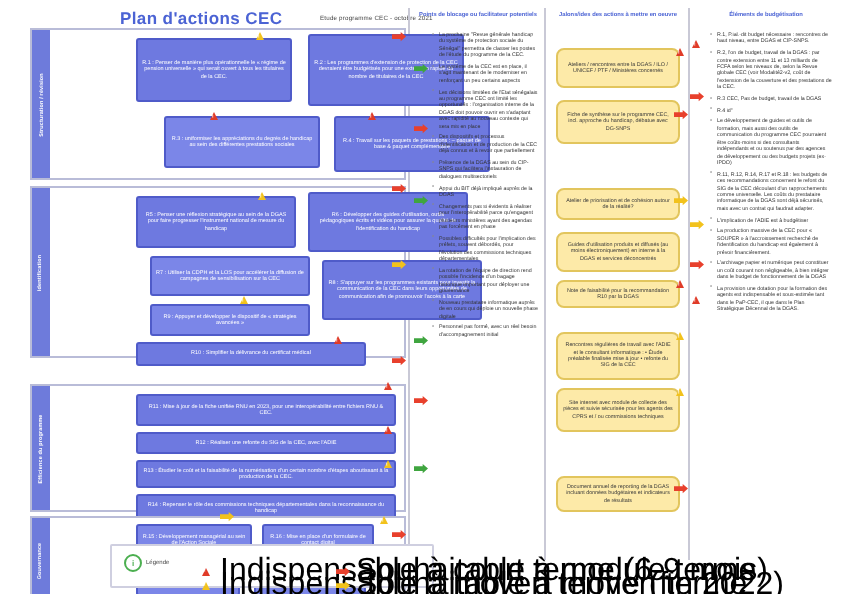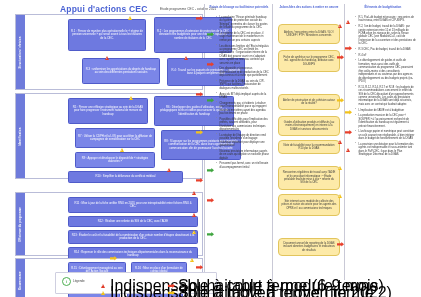--- a/index.html
+++ b/index.html
@@ -107,21 +107,21 @@
   .legwrap{
     position:absolute;left:55px;top:272px;width:160px;height:20px;
     border:.6px solid #cfcfe0;border-radius:1px;background:#fff;
   }
 </style>
 </head>
 <body>
 
 <div id="slide">
 
-  <div class="title">Appui d'actions CEC</div>
+  <div class="title">Plan d'actions CEC</div>
   <div class="subtitle">Etude programme CEC - octobre 2021</div>
 
   <div class="colhead c1">Points de blocage ou facilitateur potentiels</div>
   <div class="colhead c2">Jalons/ides des actions à mettre en oeuvre</div>
   <div class="colhead c3">Éléments de budgétisation</div>
 
   <div class="vdiv" style="left:204px;height:276px;"></div>
   <div class="vdiv" style="left:272px;height:276px;"></div>
   <div class="vdiv" style="left:344px;height:276px;"></div>
 

